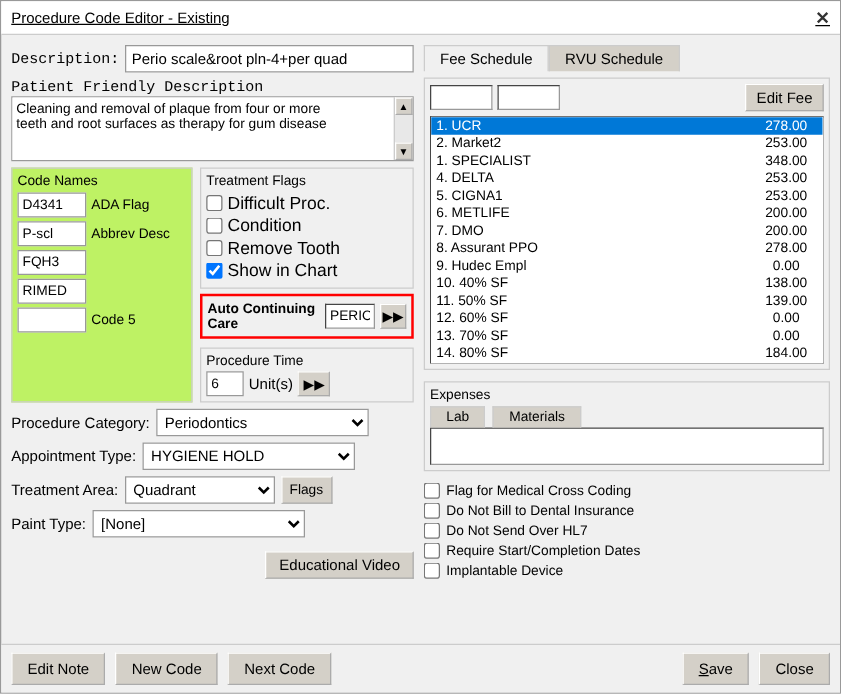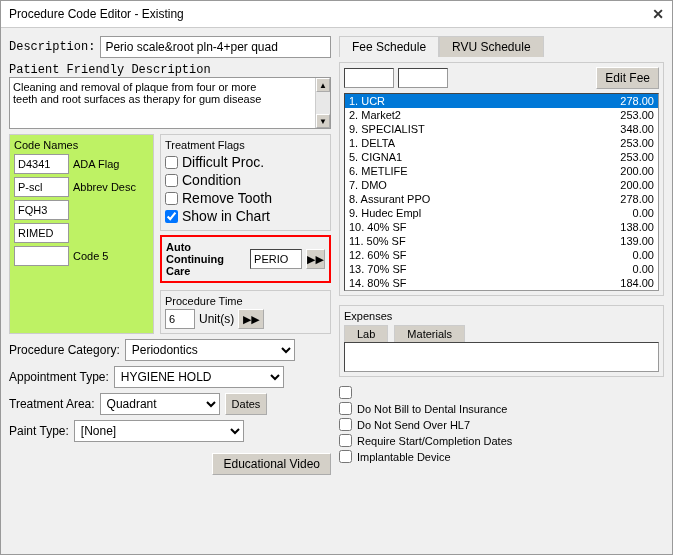--- a/index.html
+++ b/index.html
@@ -24,20 +24,21 @@
       flex-direction: column;
     }
     .title-bar {
       background: #fff;
       border-bottom: 1px solid #ccc;
       padding: 6px 8px;
       display: flex;
       justify-content: space-between;
       align-items: center;
       font-weight: normal;
+      text-decoration: underline;
     }
     .title-bar-text {
       font-size: 12px;
     }
     .close-btn {
       cursor: pointer;
       font-size: 14px;
       color: #333;
       background: none;
       border: none;
@@ -178,21 +179,21 @@
       background: #f0f0f0;
       display: flex;
       align-items: center;
       gap: 4px;
     }
     .auto-label {
       font-size: 11px;
       font-weight: bold;
     }
     .perio-input {
-      width: 52px;
+      width: 40px;
       height: 20px;
       border: 1px inset #999;
       background: white;
       padding: 1px 3px;
       font-size: 11px;
     }
     .browse-btn {
       width: 26px;
       height: 20px;
       background: #d4d0c8;
@@ -334,21 +335,21 @@
       display: flex;
       justify-content: space-between;
       padding: 1px 4px;
       cursor: pointer;
     }
     .fee-item.selected {
       background: #0078d7;
       color: white;
     }
     .fee-item-name { flex: 1; }
-    .fee-item-value { text-align: right; min-width: 50px; }
+    .fee-item-value { text-align: center; min-width: 50px; }
     .expenses-box {
       border: 1px solid #ccc;
       padding: 4px;
       background: #f0f0f0;
       margin-top: 4px;
     }
     .expenses-title {
       font-size: 11px;
       margin-bottom: 3px;
     }
@@ -492,21 +493,21 @@
         <select style="width:170px;">
           <option>HYGIENE HOLD</option>
         </select>
       </div>
 
       <div class="dropdown-row">
         <span class="dropdown-label">Treatment Area:</span>
         <select style="width:120px;">
           <option>Quadrant</option>
         </select>
-        <button class="flags-btn">Dates</button>
+        <button class="flags-btn">Flags</button>
       </div>
 
       <div class="dropdown-row">
         <span class="dropdown-label">Paint Type:</span>
         <select style="width:170px;">
           <option>[None]</option>
         </select>
       </div>
 
       <div style="display:flex; justify-content:flex-end; margin-top:6px;">
@@ -531,25 +532,25 @@
         <div class="fee-list" id="fee-list">
         <div class="fee-item selected">
               <span class="fee-item-name">1. UCR</span>
               <span class="fee-item-value">278.00</span>
             </div>
             <div class="fee-item">
               <span class="fee-item-name">2. Market2</span>
               <span class="fee-item-value">253.00</span>
             </div>
             <div class="fee-item">
-              <span class="fee-item-name">9. SPECIALIST</span>
+              <span class="fee-item-name">1. SPECIALIST</span>
               <span class="fee-item-value">348.00</span>
             </div>
             <div class="fee-item">
-              <span class="fee-item-name">1. DELTA</span>
+              <span class="fee-item-name">4. DELTA</span>
               <span class="fee-item-value">253.00</span>
             </div>
             <div class="fee-item">
               <span class="fee-item-name">5. CIGNA1</span>
               <span class="fee-item-value">253.00</span>
             </div>
             <div class="fee-item">
               <span class="fee-item-name">6. METLIFE</span>
               <span class="fee-item-value">200.00</span>
             </div>
@@ -594,20 +595,21 @@
         <div class="expenses-tabs">
           <div class="exp-tab">Lab</div>
           <div class="exp-tab">Materials</div>
         </div>
         <div class="exp-content"></div>
       </div>
 
       <div class="checkboxes-section">
         <div class="check-row">
           <input type="checkbox" style="">
+          <span class="check-label">Flag for Medical Cross Coding</span>
         </div>
         <div class="check-row">
           <input type="checkbox" style="">
           <span class="check-label">Do Not Bill to Dental Insurance</span>
         </div>
         <div class="check-row">
           <input type="checkbox" style="">
           <span class="check-label">Do Not Send Over HL7</span>
         </div>
         <div class="check-row">
@@ -616,13 +618,21 @@
         </div>
         <div class="check-row">
           <input type="checkbox" style="">
           <span class="check-label">Implantable Device</span>
         </div>
       </div>
 
     </div>
   </div>
 
+  <div class="bottom-bar">
+    <button class="bottom-btn">Edit Note</button>
+    <button class="bottom-btn">New Code</button>
+    <button class="bottom-btn">Next Code</button>
+    <div class="spacer"></div>
+    <button class="bottom-btn"><span style="text-decoration:underline;">S</span>ave</button>
+    <button class="bottom-btn">Close</button>
+  </div>
 </div>
 
 </body></html>

